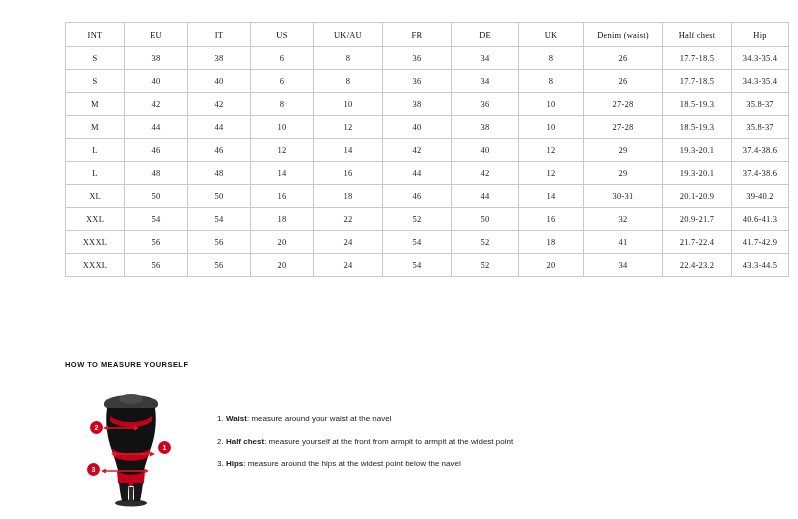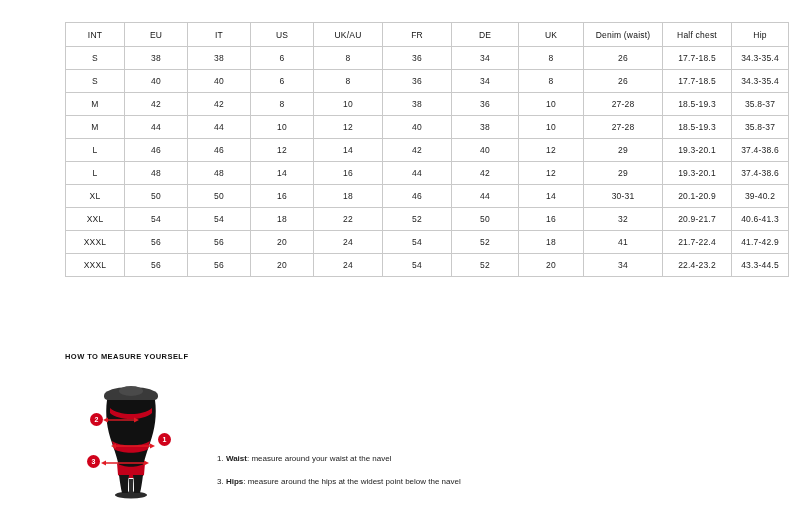--- a/index.html
+++ b/index.html
@@ -21,20 +21,21 @@
     position: relative;
     box-sizing: border-box;
   }
 
   
   .table-wrap {
     position: absolute;
     left: 65px;
     top: 22px;
     width: 668px;
+    font-family: Liberation Serif, serif;
   }
   table.size-table {
     border-collapse: collapse;
     width: 668px;
     table-layout: fixed;
   }
   table.size-table th,
   table.size-table td {
     border: 1px solid #c9c9c9;
     height: 22px;
@@ -71,34 +72,34 @@
   }
   th.meas {
     text-align: left;
     padding-left: 8px;
   }
 
   
   .measure-section {
     position: absolute;
     left: 65px;
-    top: 352px;
+    top: 360px;
     width: 680px;
   }
   .measure-title {
     font-size: 7.5px;
     font-weight: bold;
     letter-spacing: 0.45px;
     color: #111111;
     margin-bottom: 10px;
   }
   .measure-body {
     position: relative;
     display: flex;
-    align-items: flex-end;
+    align-items: center;
   }
 
   
   .figure {
     position: relative;
     width: 130px;
     height: 130px;
     flex: 0 0 130px;
   }
   .figure svg { display: block; }
@@ -337,20 +338,24 @@
         <div class="dot dot-2">2</div>
         <div class="dot dot-3">3</div>
       </div>
 
       <div class="bullets">
         <div class="bullet-line">
           <span class="bullet-num">1.</span>
           <b>Waist</b><span>: measure around your waist at the navel</span>
         </div>
         <div class="bullet-line">
+          <span class="bullet-num">2.</span>
+          <b>Half chest</b><span>: measure yourself at the front from armpit to armpit at the widest point</span>
+        </div>
+        <div class="bullet-line">
           <span class="bullet-num">3.</span>
           <b>Hips</b><span>: measure around the hips at the widest point below the navel</span>
         </div>
       </div>
 
     </div>
   </div>
 
 </div>
 

